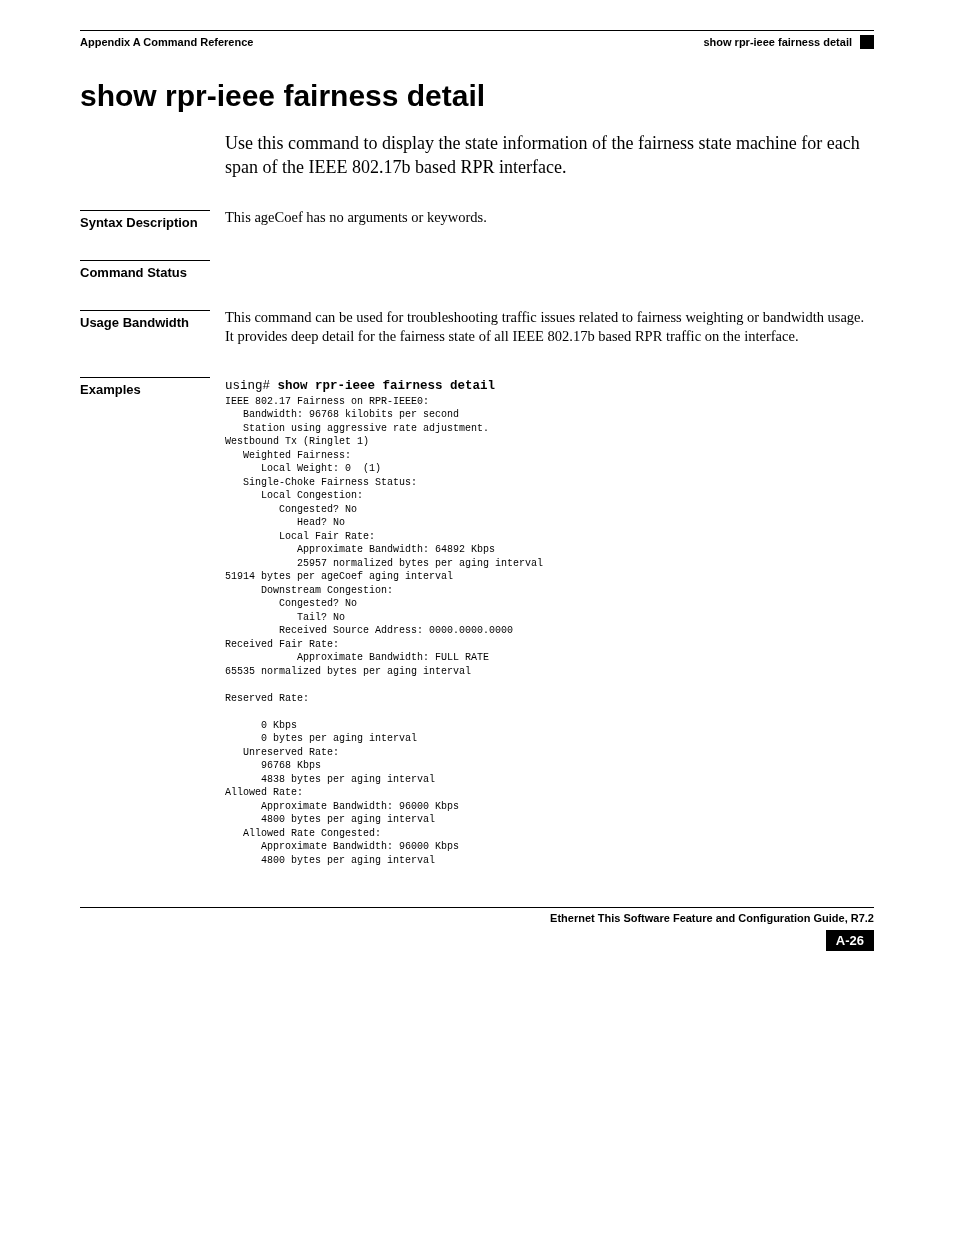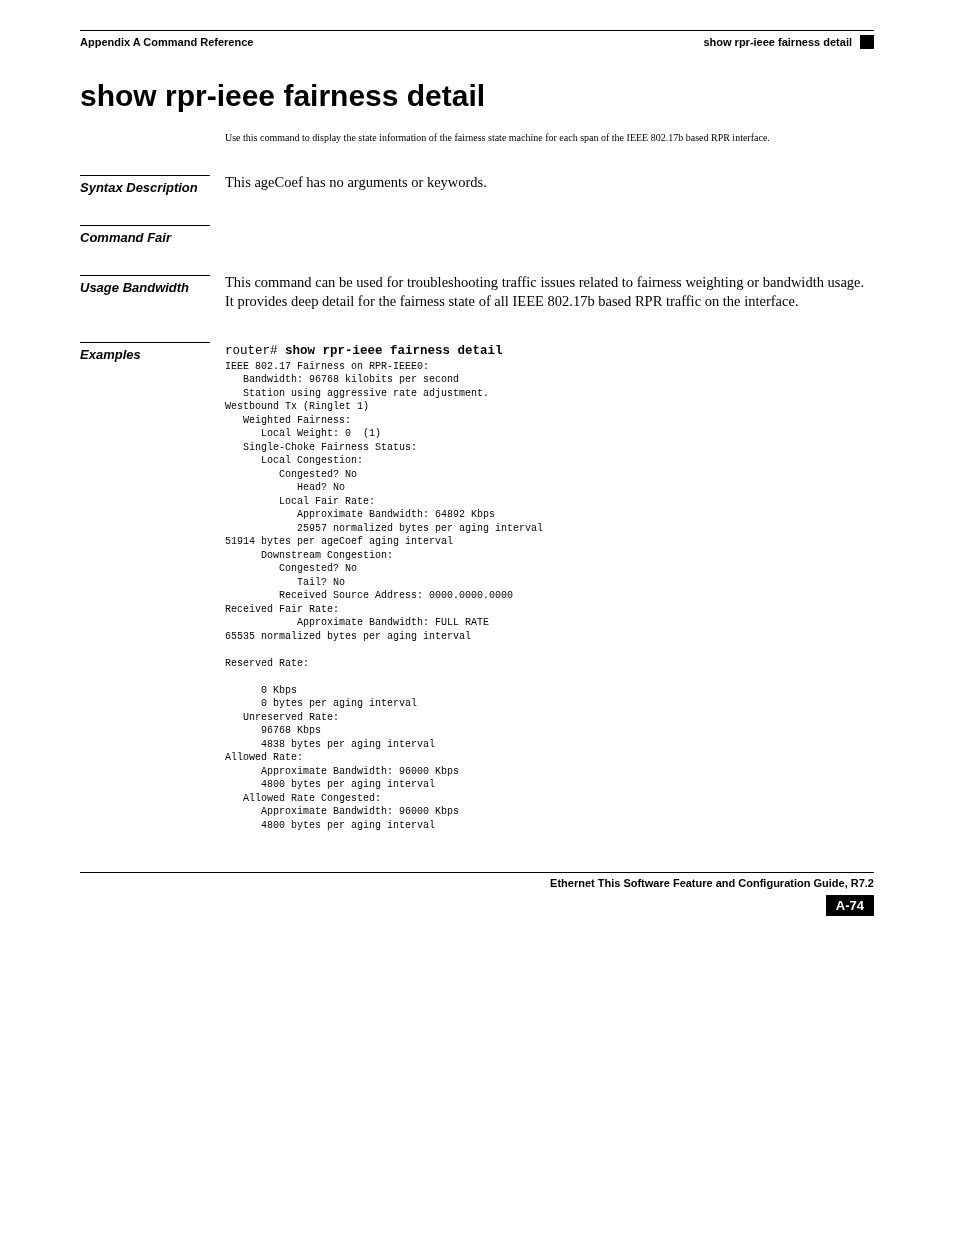--- a/index.html
+++ b/index.html
@@ -59,35 +59,34 @@
   .content-row.first {
     margin-top: 28px;
   }
   .label-col {
     width: 145px;
     flex: 0 0 145px;
     font-family: Arial, Helvetica, sans-serif;
     font-weight: bold;
     font-size: 13px;
     padding-top: 2px;
-    font-style: italic;
   }
   .label-col .hr {
     border-top: 1.5px solid #000;
     width: 130px;
     margin-bottom: 4px;
   }
   .value-col {
     flex: 1;
     font-size: 14.5px;
     line-height: 1.35;
   }
   .intro {
     margin-left: 145px;
-    font-size: 10px;
+    font-size: 18px;
     line-height: 1.35;
   }
   pre.example {
     font-family: "Courier New", Courier, monospace;
     font-size: 10px;
     line-height: 1.35;
     margin: 0;
     white-space: pre;
   }
   .prompt { font-family: "Courier New", Courier, monospace; font-size: 12.5px; }
@@ -149,40 +148,40 @@
       <div class="hr"></div>
       <span>Syntax Description</span>
     </div>
     <div class="value-col">This ageCoef has no arguments or keywords.</div>
   </div>
 
 
   <div class="content-row">
     <div class="label-col">
       <div class="hr"></div>
-      <span>Command Fair</span>
+      <span>Command Status</span>
     </div>
   </div>
 
   <div class="content-row">
     <div class="label-col">
       <div class="hr"></div>
       <span>Usage Bandwidth</span>
     </div>
     <div class="value-col">This command can be used for troubleshooting traffic issues related to fairness weighting or bandwidth usage. It provides deep detail for the fairness state of all IEEE 802.17b based RPR traffic on the interface.</div>
   </div>
 
   <div class="content-row">
     <div class="label-col">
       <div class="hr"></div>
       <span>Examples</span>
     </div>
     <div class="value-col">
       <div>
-        <span class="prompt">router# </span><span class="prompt cmd-bold">show rpr-ieee fairness detail</span>
+        <span class="prompt">using# </span><span class="prompt cmd-bold">show rpr-ieee fairness detail</span>
       </div>
       <pre class="example">IEEE 802.17 Fairness on RPR-IEEE0:
    Bandwidth: 96768 kilobits per second
    Station using aggressive rate adjustment.
 Westbound Tx (Ringlet 1)
    Weighted Fairness:
       Local Weight: 0  (1)
    Single-Choke Fairness Status:
       Local Congestion:
          Congested? No
@@ -215,17 +214,17 @@
     </div>
   </div>
 
   <div class="footer">
     <div class="footer-line"></div>
     <div class="footer-row">
       <div></div>
       <div class="guide-title">Ethernet This Software Feature and Configuration Guide, R7.2</div>
     </div>
     <div class="page-num-box">
-      <span class="page-num">A-74</span>
+      <span class="page-num">A-26</span>
     </div>
   </div>
 
 </div>
 
 </body></html>

